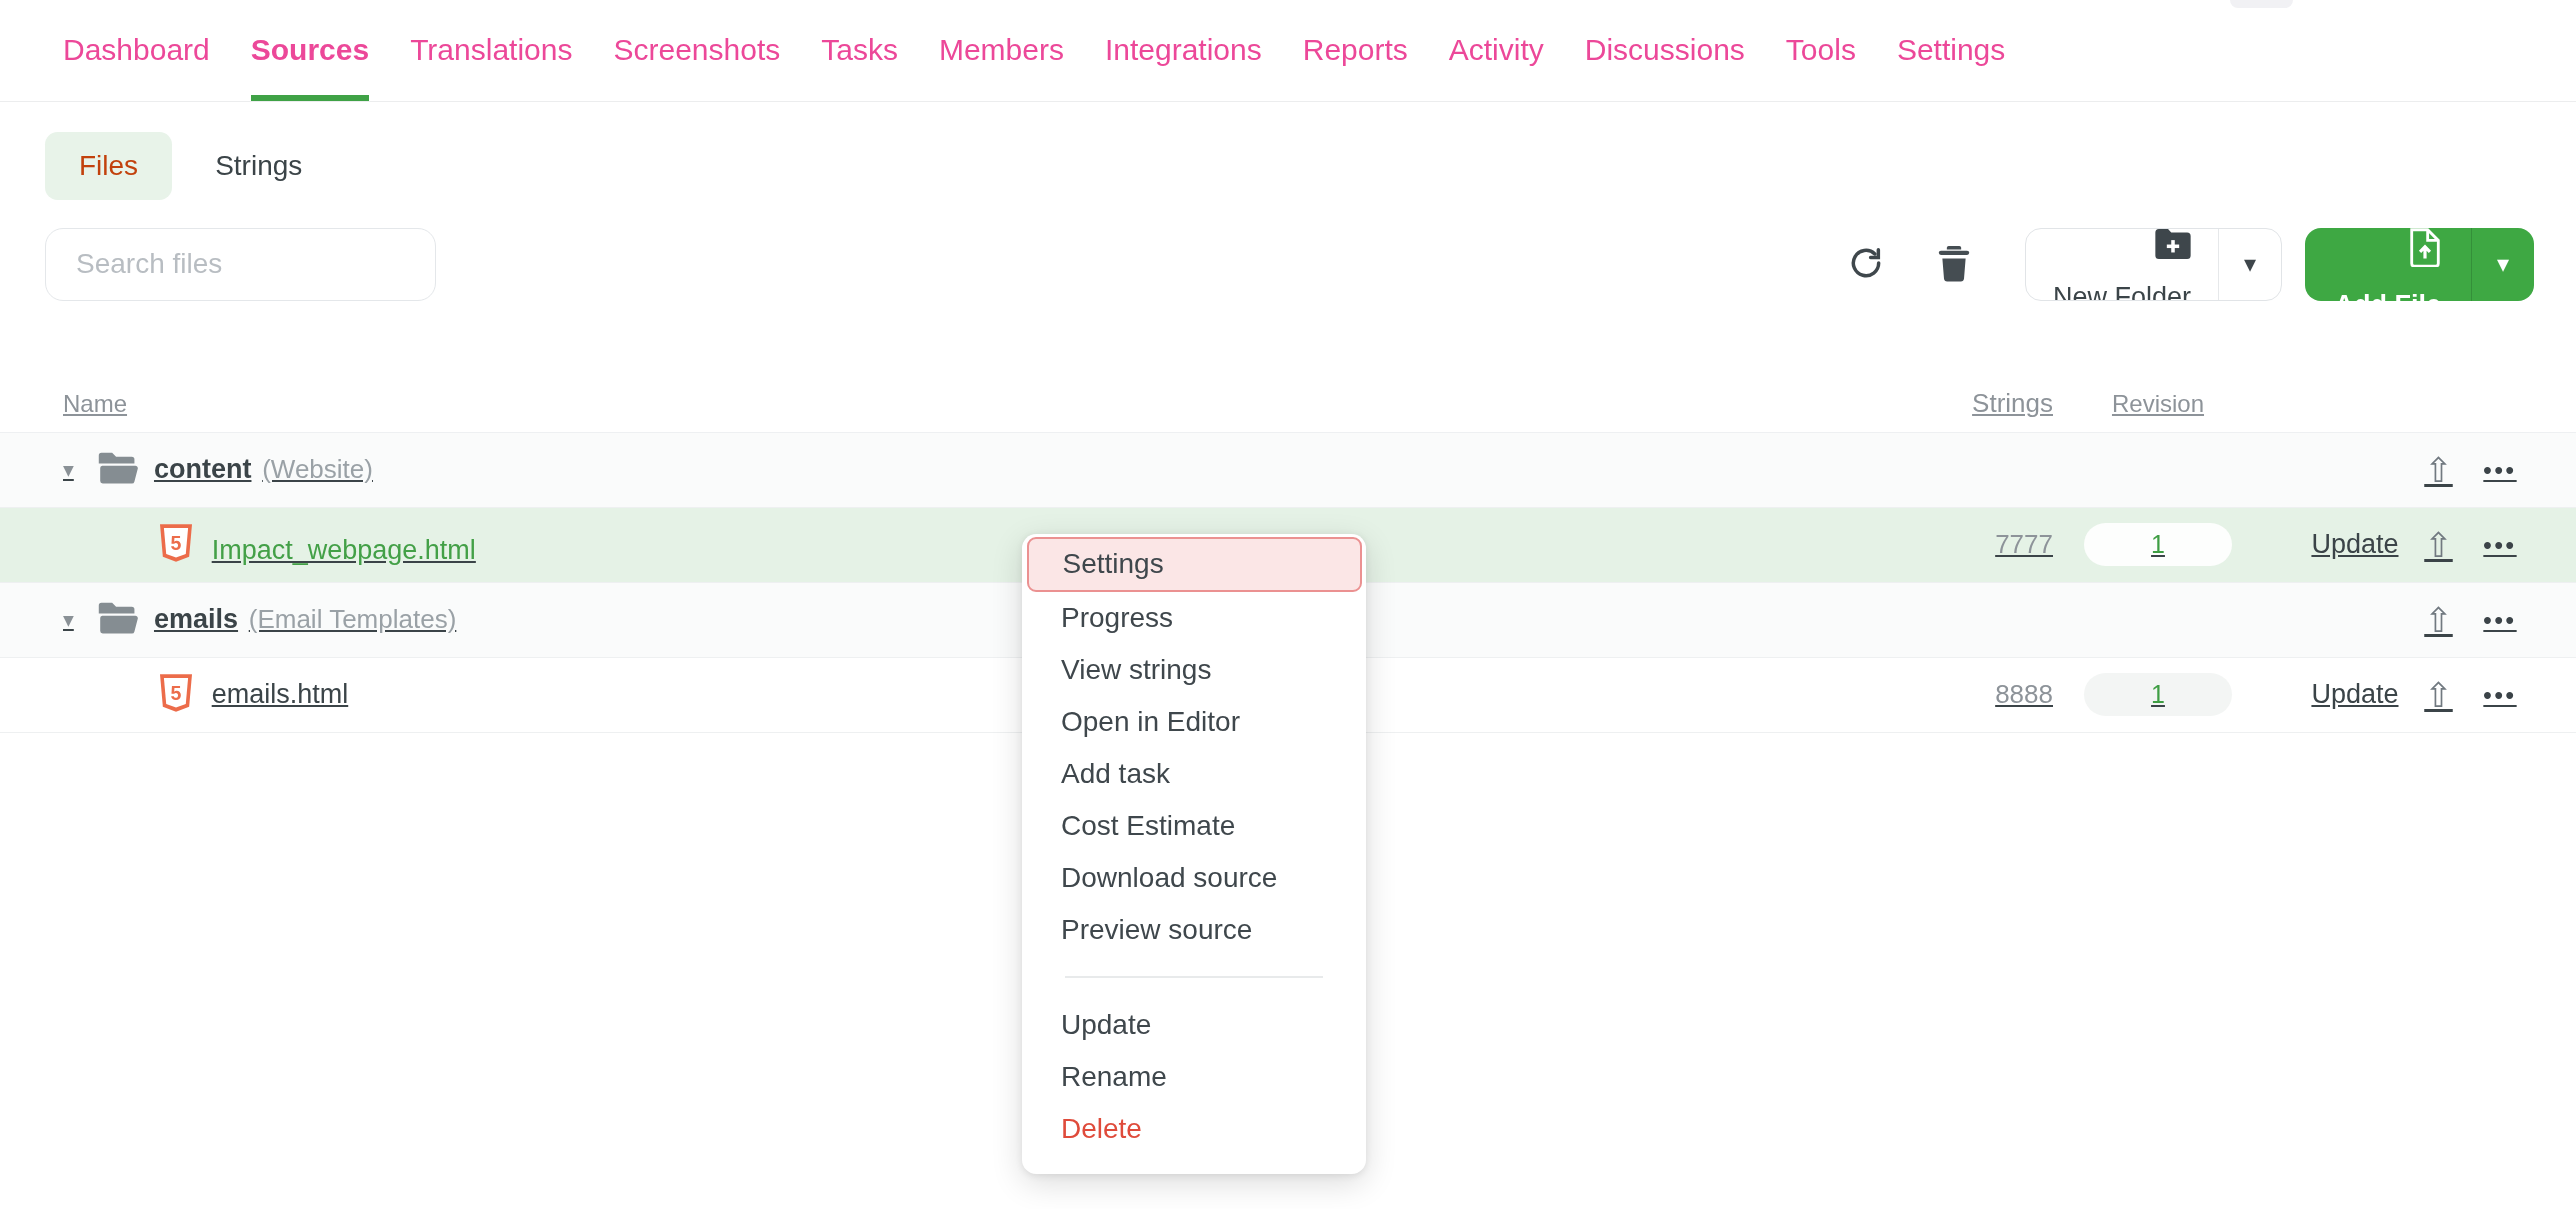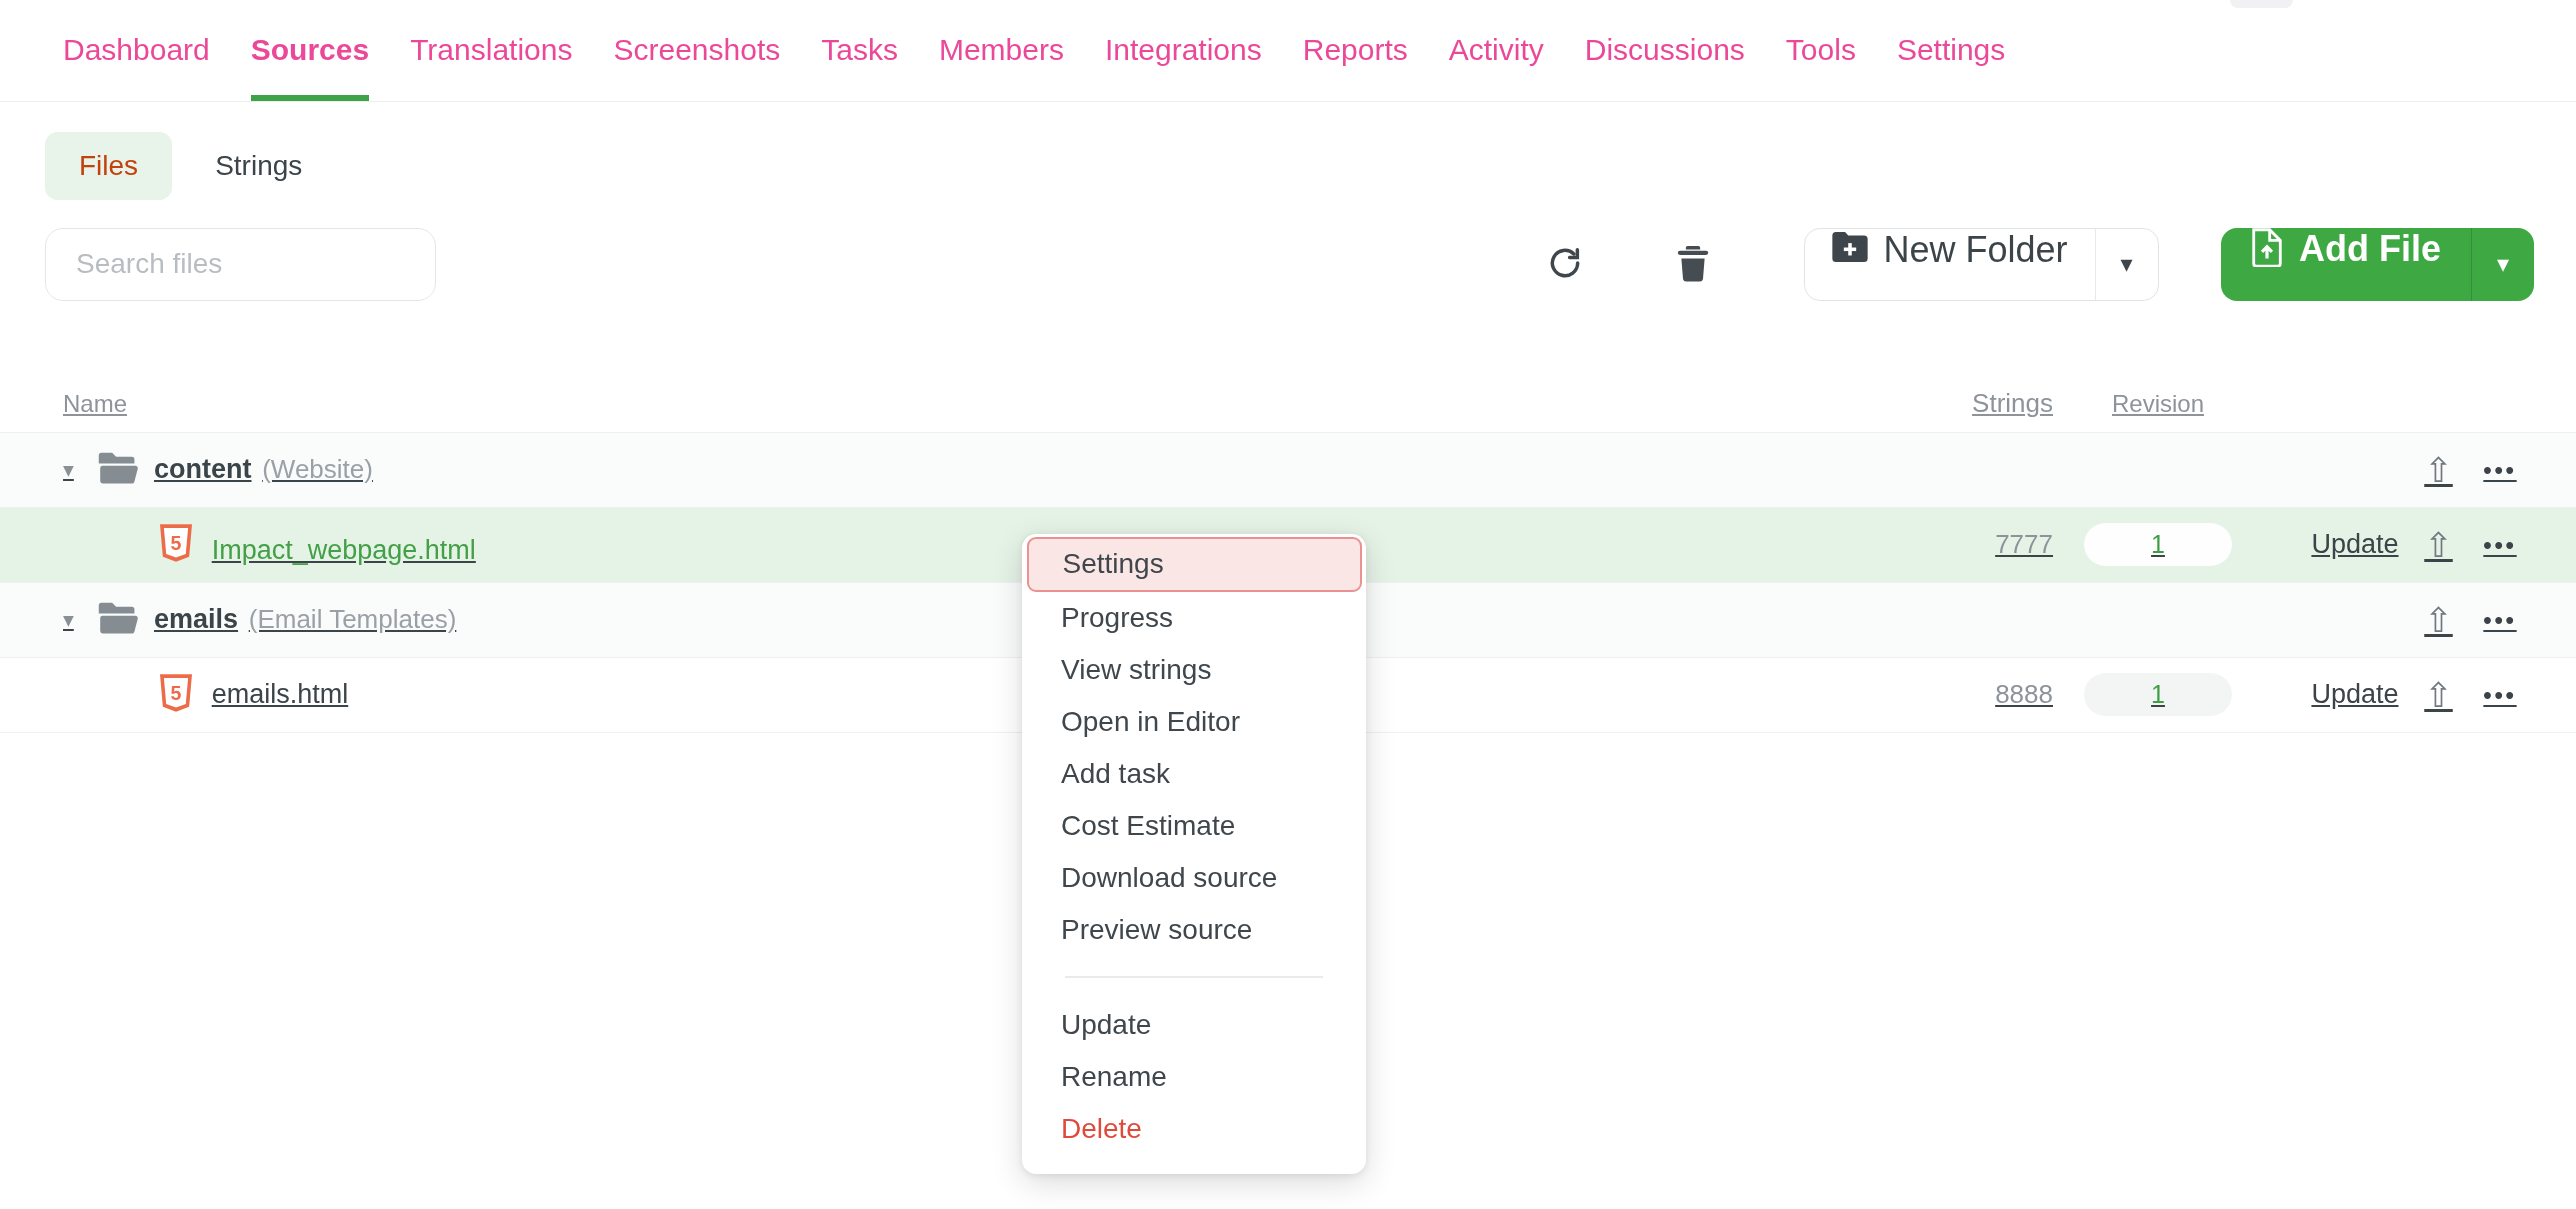--- a/index.html
+++ b/index.html
@@ -33,34 +33,34 @@
 
   
   .subtabs { display:flex; gap:43px; align-items:center; margin:29.5px 0 0 45px; }
   .tab-pill {
     background:#e8f3e9; color:#c2410c; font-size:28px;
     height:68px; line-height:68px; padding:0 34px; border-radius:12.5px; cursor:pointer;
   }
   .tab-plain { font-size:28px; color:#3b4448; cursor:pointer; }
 
   
-  .controls { display:flex; align-items:center; margin:28px 42px 0 45px; height:73px;gap:40px; }
+  .controls { display:flex; align-items:center; margin:28px 42px 0 45px; height:73px; }
   .search-input {
     width:391px; height:73px; border:1.8px solid #e4e7ea; border-radius:18px;
     padding:0 30px; font-size:28px; color:#3b4448; outline:none;
     font-family:inherit; background:#fff;
   }
   .search-input::placeholder { color:#b8bdc2; }
   .flex-spacer { flex:1; }
   .icon-btn { background:none; border:none; cursor:pointer; display:flex; align-items:center; justify-content:center; }
   .icon-btn.refresh { margin-right:52px; }
   .icon-btn.trash { margin-right:54px; }
 
   .split-btn { display:flex; height:73px; border-radius:16px; overflow:hidden; cursor:pointer; }
-  .split-btn .main { display:flex; align-items:flex-start; gap:16px; padding:0 27px; font-size:36px; }
+  .split-btn .main { display:flex; align-items:flex-end; gap:16px; padding:0 27px; font-size:27px;flex-direction:column; }
   .split-btn .caret-sec { width:63px; display:flex; align-items:center; justify-content:center; }
   .btn-newfolder { border:1.8px solid #e1e4e7; background:#fff; color:#3b4448; margin-right:22.4px; }
   .btn-newfolder .caret-sec { border-left:1.8px solid #e6e8ea; color:#3e464b; font-size:24px; }
   .btn-addfile { background:#3ea843; color:#fff; }
   .btn-addfile .main { font-weight:700; padding:0 30px; }
   .btn-addfile .caret-sec { border-left:1.8px solid rgba(0,0,0,0.15); color:#fff; font-size:24px; }
 
   
   .file-table { margin-top:75px; }
   .trow { display:flex; align-items:center; padding-right:42px;text-decoration:underline; }

